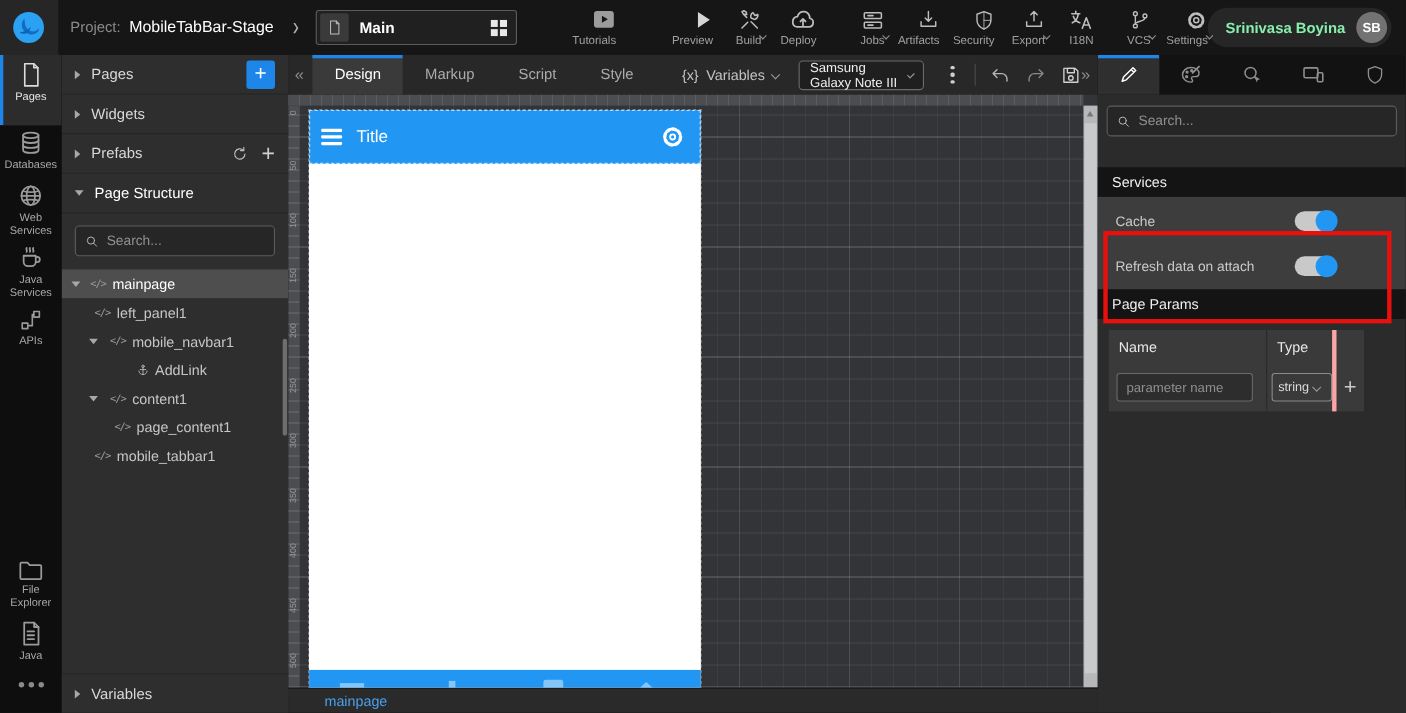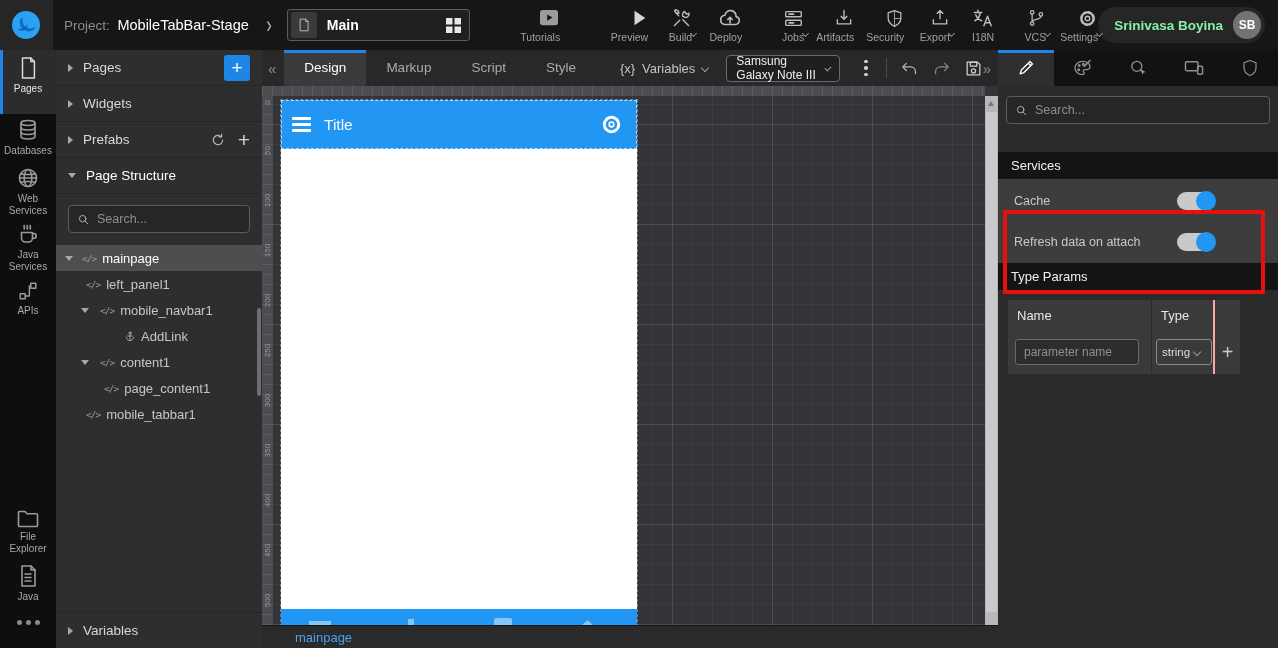--- a/index.html
+++ b/index.html
@@ -111,21 +111,21 @@
   .ihdr.behavior{margin-top:28px}
   .bbody{height:84px;background:#3d3d3d;padding:1px 0}
   .brow{height:41px;display:flex;align-items:center;padding:0 63px 0 16px;justify-content:space-between}
   .brow .lbl{font-size:12.5px;color:#c9c9c9}
   .toggle{position:relative;width:38px;height:18px;border-radius:9px;background:#c9c9c9;cursor:pointer}
   .toggle i{position:absolute;right:-1px;top:-1px;width:20px;height:20px;border-radius:50%;background:#2196f3}
   .redbox{position:absolute;left:5px;top:160px;width:262px;height:84px;border:4px solid #e8100c;z-index:6;pointer-events:none}
   .ptable{margin:10px 0 0 10px;width:232px;background:#3a3a3a}
   .ptr{display:flex}
   .ptr .c1{width:144px;border-right:1px solid #2b2b2b}
-  .ptr .c2{width:63px;border-right:2px solid #fca5a5}
+  .ptr .c2{width:63px;border-right:4px solid #fca5a5}
   .ptr .c3{width:25px}
   .pth{height:30px;display:flex;align-items:center;padding-left:9px;color:#e8e8e8;font-size:13px}
   .ptd{height:44px;display:flex;align-items:center}
   .pinput{width:124px;height:26px;margin-left:7px;background:#2d2d2d;border:1px solid #6a6a6a;border-radius:3px;color:#ddd;font-size:12px;padding:0 8px;outline:none;font-family:inherit}
   .pinput::placeholder{color:#8f8f8f}
   .pselect{width:56px;height:26px;margin-left:4px;border:1px solid #8a8a8a;border-radius:3px;display:flex;align-items:center;padding:0 5px;cursor:pointer}
   .pselect .val{width:32px;overflow:hidden;white-space:nowrap;color:#ddd;font-size:11.5px}
   .addparam{width:25px;height:44px;display:flex;align-items:center;justify-content:center;color:#c9c9c9;font-size:20px;font-weight:300;cursor:pointer}
 </style>
 </head>
@@ -563,21 +563,21 @@
       </div>
       <div class="brow">
         <span class="lbl">Refresh data on attach</span>
         <span class="toggle">
             <i></i>
           </span>
       </div>
     </div>
     <div class="redbox"></div>
 
-    <div class="ihdr">Type Params</div>
+    <div class="ihdr">Page Params</div>
     <div class="ptable">
       <div class="ptr">
         <div class="c1 pth">Name</div>
         <div class="c2 pth">Type</div>
         <div class="c3"></div>
       </div>
       <div class="ptr">
         <div class="c1 ptd">
           <input class="pinput" placeholder="parameter name" style="">
         </div>

